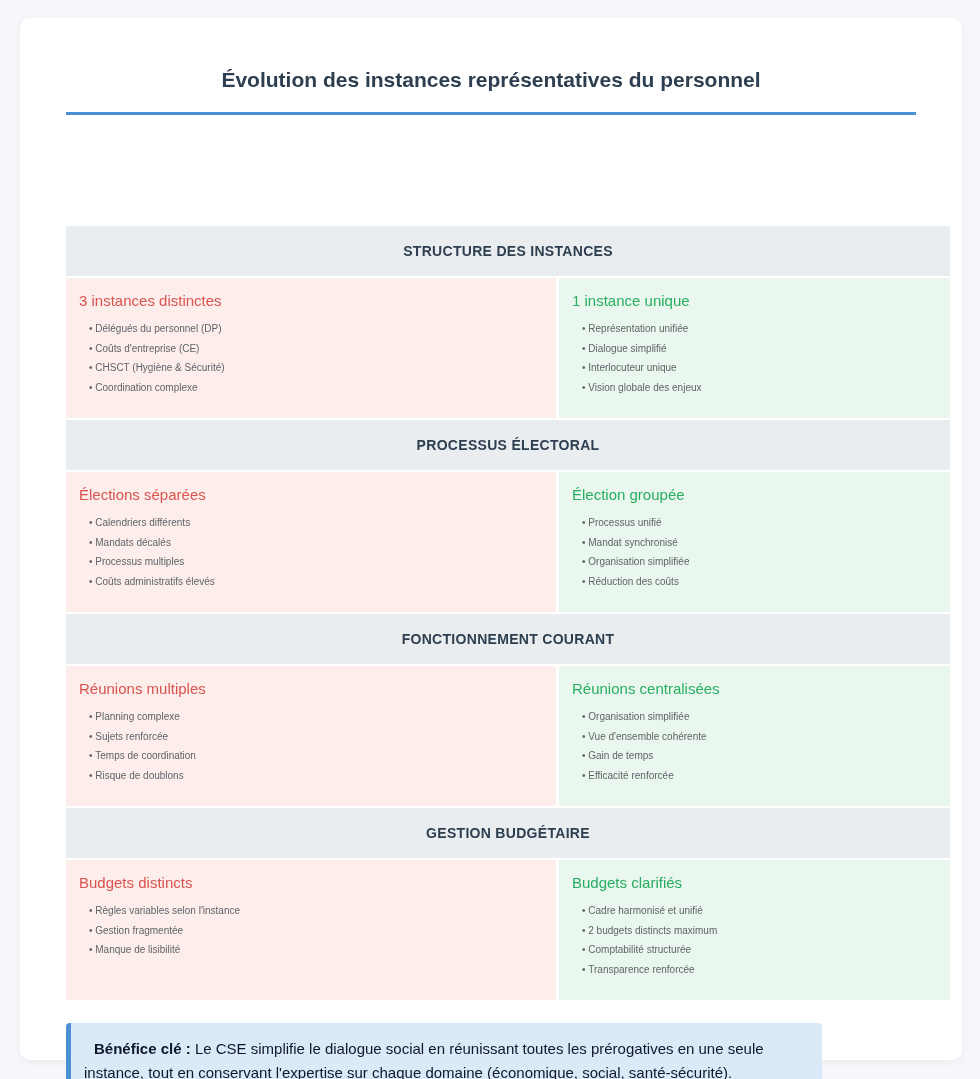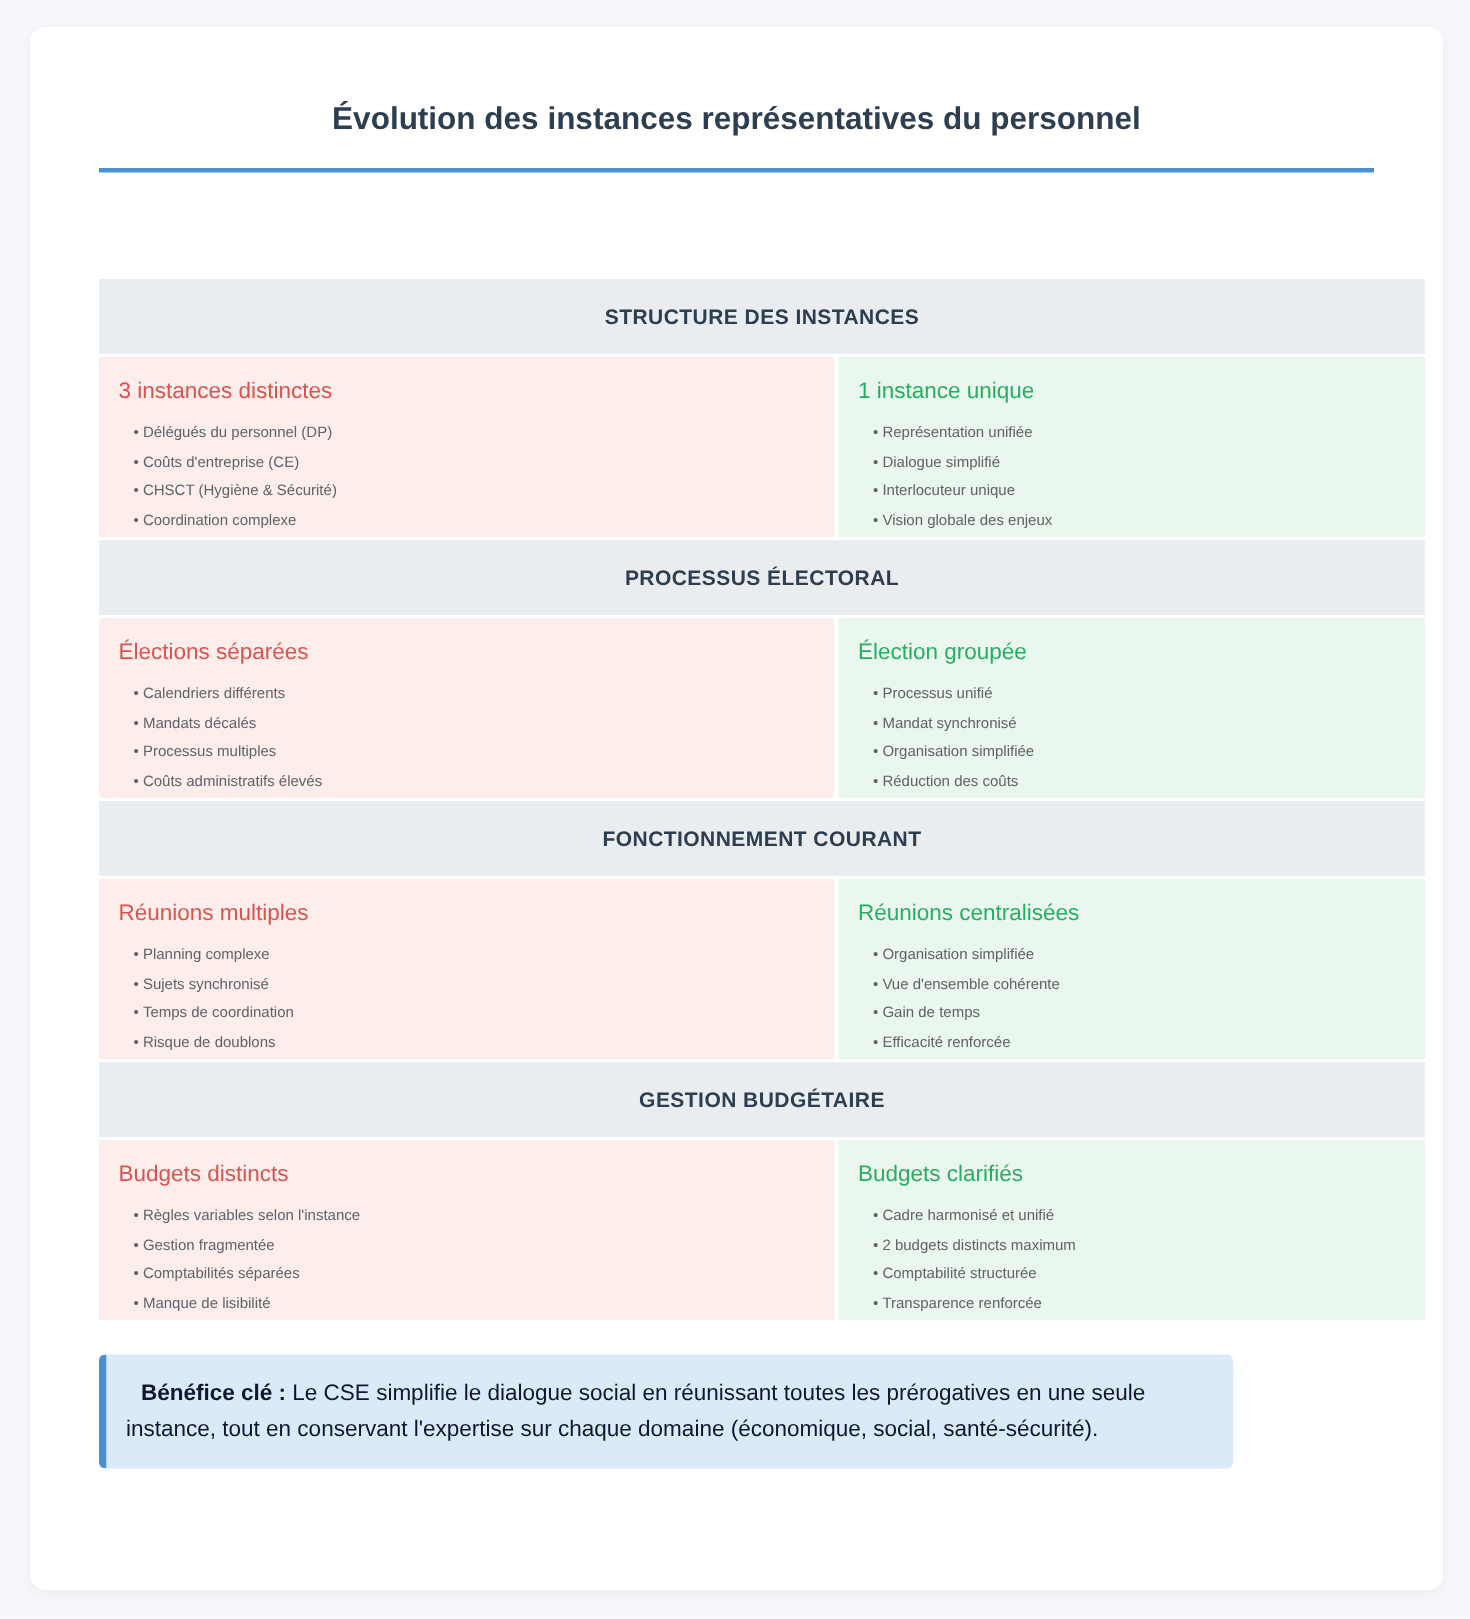--- a/index.html
+++ b/index.html
@@ -42,40 +42,40 @@
     font-weight: bold;
     text-align: center;
     color: var(--heading-dark);
   }
   .title-underline {
     margin-top: 20px;
     height: 3px;
     background: var(--accent-blue);
   }
   .comparison-table {
-    margin-top: 71px;
+    margin-top: 111px;
     display: grid;
     grid-template-columns: 490px 391px;
     column-gap: 3px;
     row-gap: 2px;
   }
   .section-header {
     grid-column: 1 / -1;
     height: 50px;
     background: var(--header-bg);
     display: flex;
     align-items: center;
     justify-content: center;
     font-size: 14px;
     font-weight: bold;
     letter-spacing: 0.3px;
     color: var(--heading-dark);
   }
   .cell {
-    height: 120px;
+    height: 140px;
     padding: 14px 12px 0 13px;
     overflow: hidden;
   }
   .cell.left  { background: var(--left-bg); }
   .cell.right { background: var(--right-bg); }
   .cell-title {
     margin: 0 0 9px 0;
     font-size: 15px;
     font-weight: normal;
     line-height: 18px;
@@ -156,42 +156,41 @@
         <li>Organisation simplifiée</li>
         <li>Réduction des coûts</li>
       </ul>
     </div>
 
     <div class="section-header">FONCTIONNEMENT COURANT</div>
     <div class="cell left">
       <h3 class="cell-title">Réunions multiples</h3>
       <ul class="bullet-list">
         <li>Planning complexe</li>
-        <li>Sujets synchronisé</li>
+        <li>Sujets renforcée</li>
         <li>Temps de coordination</li>
         <li>Risque de doublons</li>
       </ul>
     </div>
     <div class="cell right">
       <h3 class="cell-title">Réunions centralisées</h3>
       <ul class="bullet-list">
         <li>Organisation simplifiée</li>
         <li>Vue d'ensemble cohérente</li>
         <li>Gain de temps</li>
         <li>Efficacité renforcée</li>
       </ul>
     </div>
 
     <div class="section-header">GESTION BUDGÉTAIRE</div>
     <div class="cell left">
       <h3 class="cell-title">Budgets distincts</h3>
       <ul class="bullet-list">
         <li>Règles variables selon l'instance</li>
         <li>Gestion fragmentée</li>
-        <li>Comptabilités séparées</li>
         <li>Manque de lisibilité</li>
       </ul>
     </div>
     <div class="cell right">
       <h3 class="cell-title">Budgets clarifiés</h3>
       <ul class="bullet-list">
         <li>Cadre harmonisé et unifié</li>
         <li>2 budgets distincts maximum</li>
         <li>Comptabilité structurée</li>
         <li>Transparence renforcée</li>

